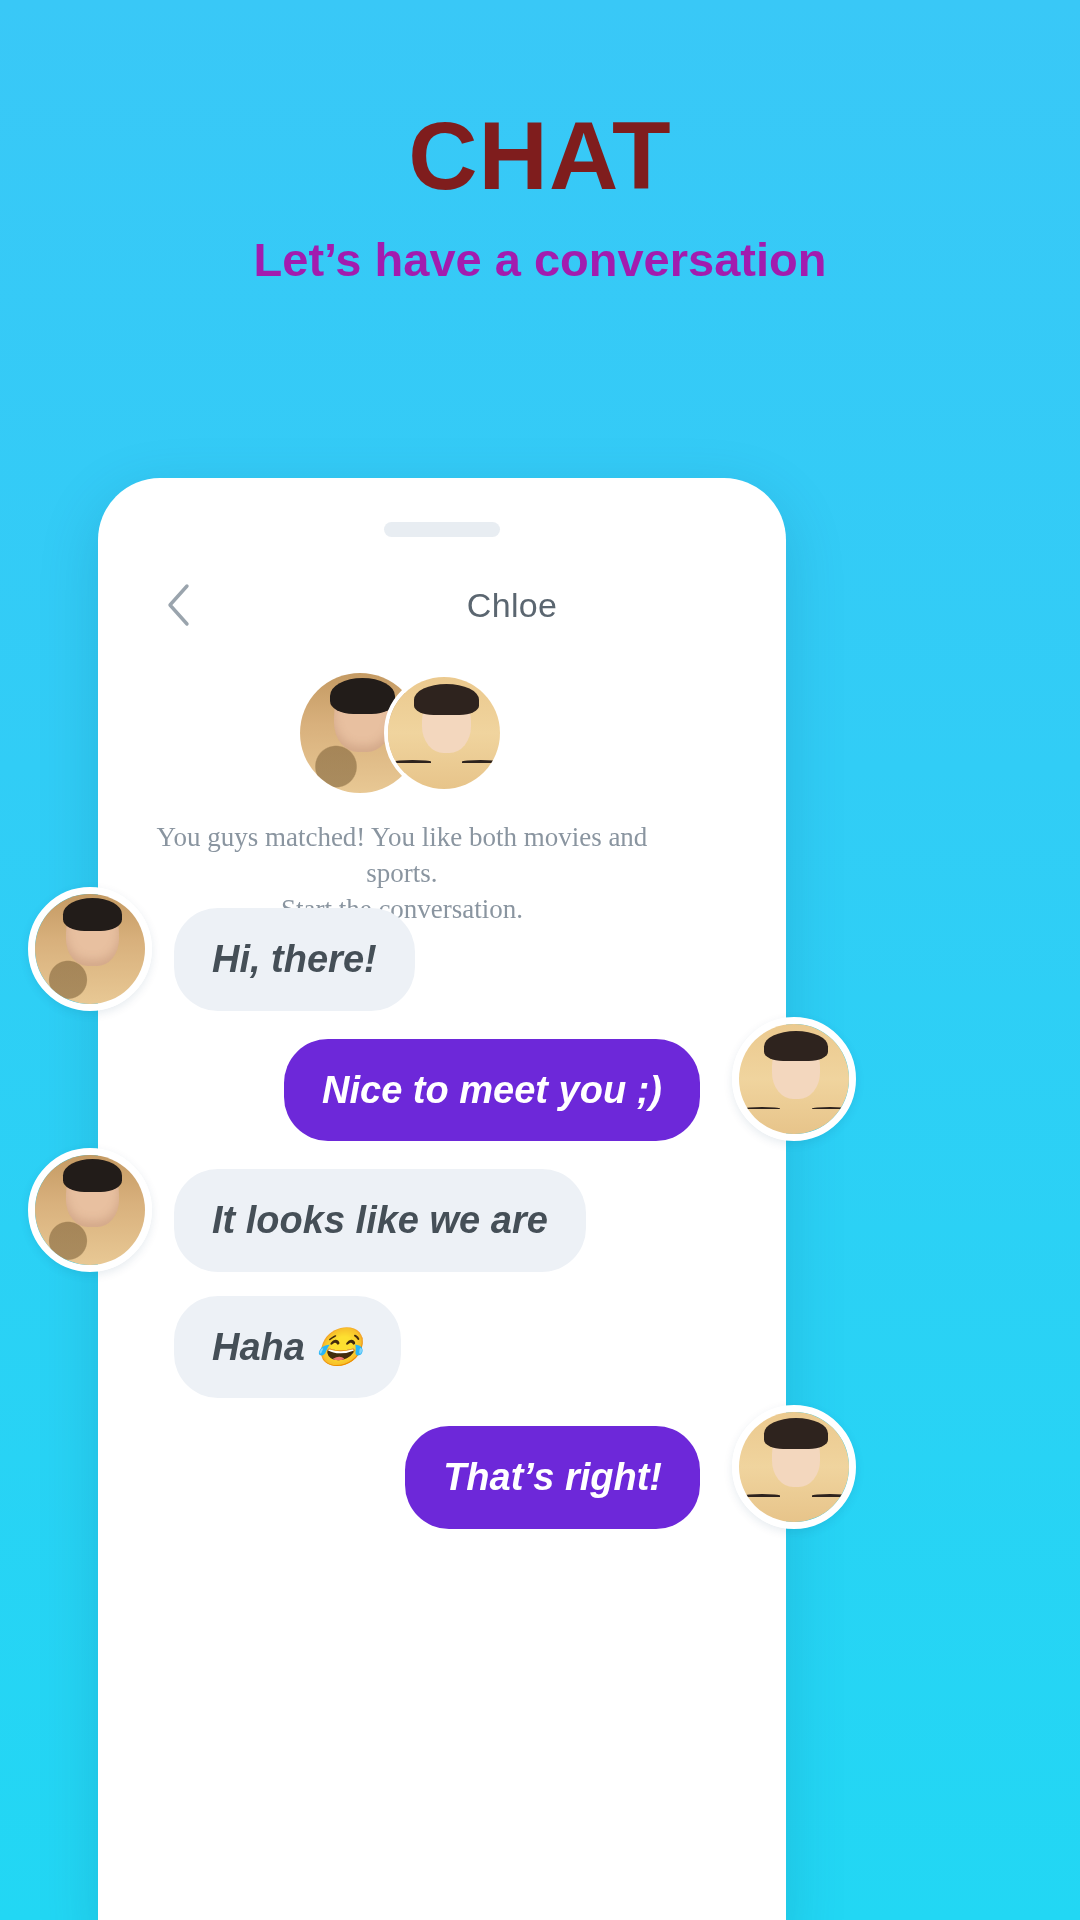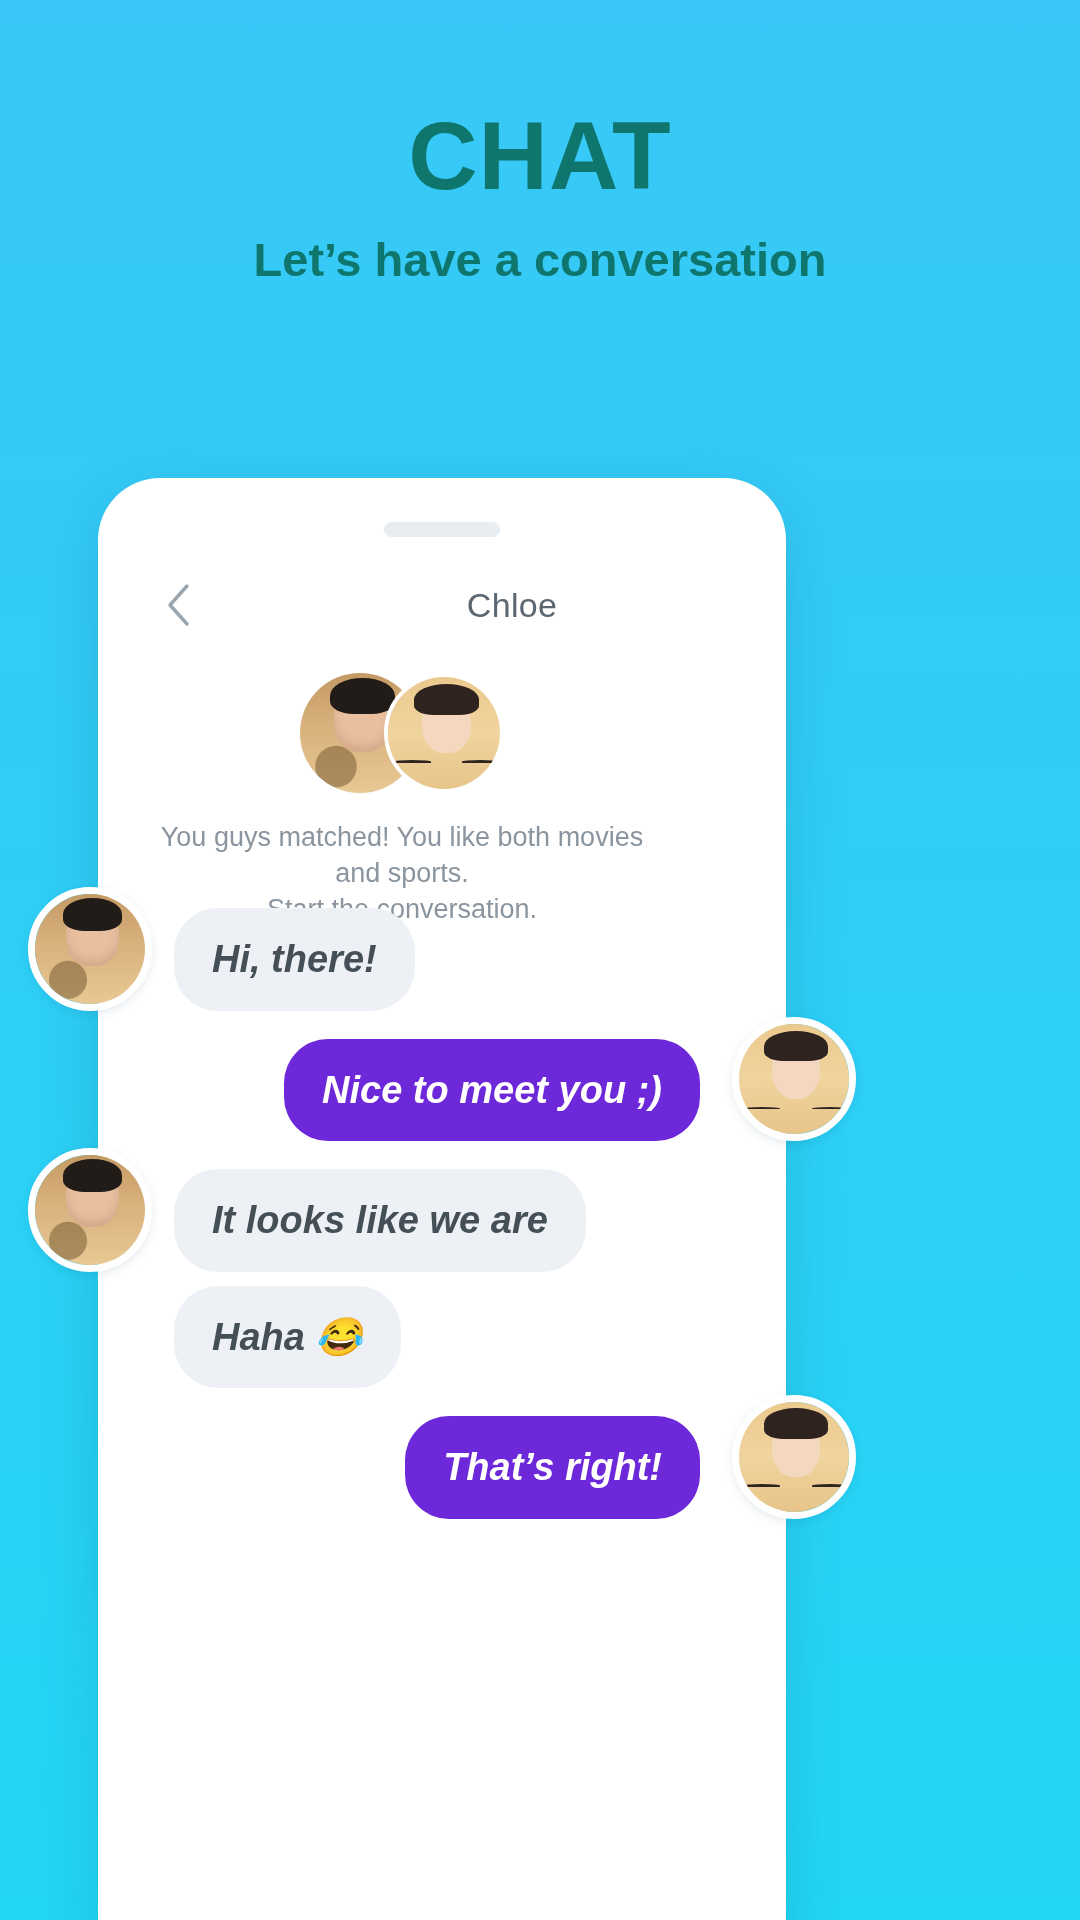--- a/index.html
+++ b/index.html
@@ -22,29 +22,29 @@
     top: 0;
     left: 0;
     width: 1080px;
     text-align: center;
     padding-top: 108px;
   }
 
   .hero-title {
     font-size: 96px;
     font-weight: bold;
-    color: #0f766e;
+    color: #7f1d1d;
     letter-spacing: 1px;
     line-height: 1.0;
   }
 
   .hero-subtitle {
     font-size: 47px;
     font-weight: bold;
-    color: #0f766e;
+    color: #a21caf;
     margin-top: 30px;
     line-height: 1.1;
   }
 
   
   .phone {
     position: absolute;
     left: 98px;
     top: 478px;
     width: 688px;
@@ -100,20 +100,21 @@
     letter-spacing: 0.3px;
   }
 
   
   .match-block {
     position: absolute;
     top: 180px;
     left: 0;
     width: 608px;
     text-align: center;
+    font-family: Liberation Serif, serif;
   }
 
   .match-avatars {
     position: relative;
     height: 150px;
     display: flex;
     justify-content: center;
     align-items: center;
   }
 
@@ -148,21 +149,21 @@
   .msg-row {
     display: flex;
     align-items: flex-end;
     margin-bottom: 28px;
     position: relative;
   }
 
   .msg-row.incoming { justify-content: flex-start; }
   .msg-row.outgoing { justify-content: flex-end; }
 
-  .msg-row.tight { margin-bottom: 14px; }
+  .msg-row.tight { margin-bottom: 24px; }
 
   .bubble {
     max-width: 470px;
     padding: 30px 38px;
     border-radius: 44px;
     font-size: 38px;
     font-weight: bold;
     line-height: 1.12;
     white-space: nowrap;
   }

